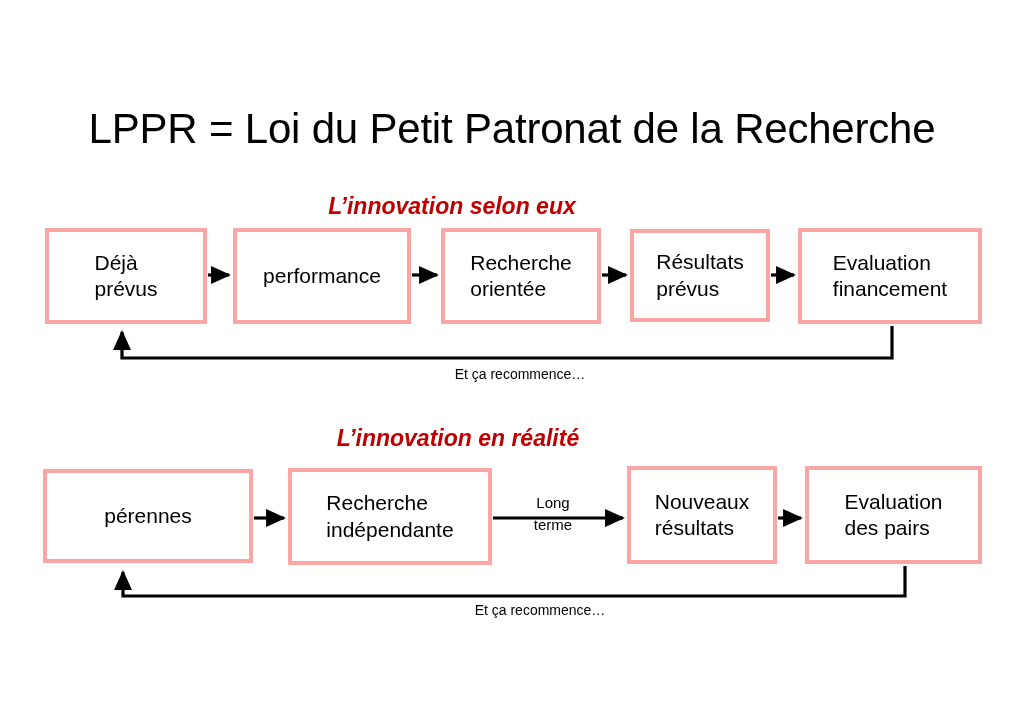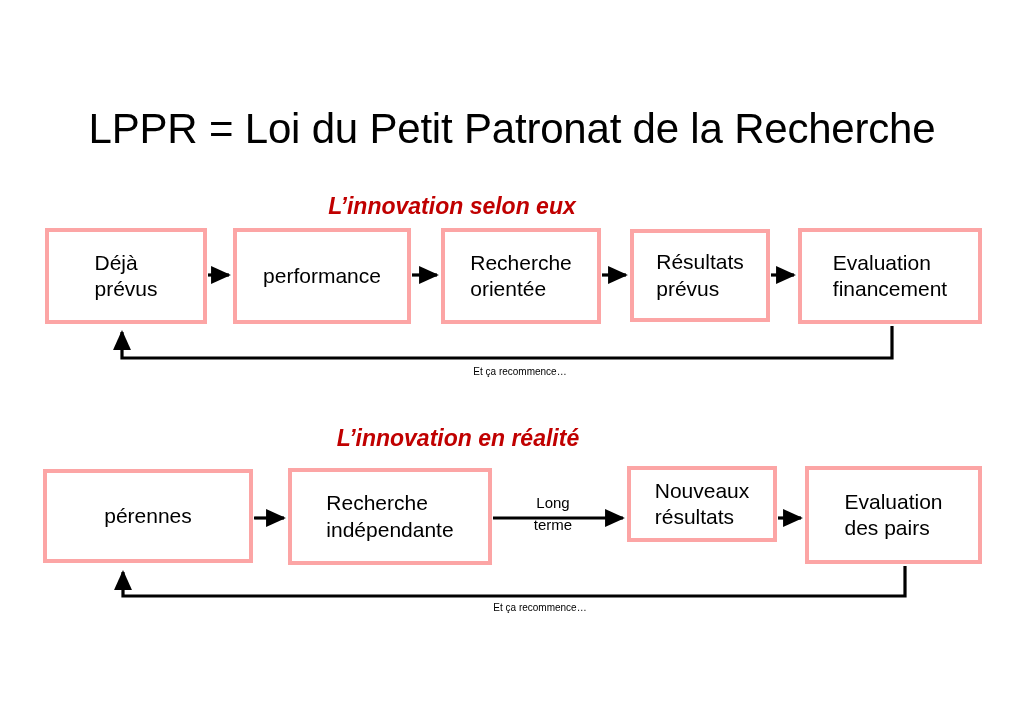--- a/index.html
+++ b/index.html
@@ -71,37 +71,37 @@
   
   #r1b1 { left: 45px;  top: 228px; width: 162px; height: 96px; }
   #r1b2 { left: 233px; top: 228px; width: 178px; height: 96px; }
   #r1b3 { left: 441px; top: 228px; width: 160px; height: 96px; }
   #r1b4 { left: 630px; top: 229px; width: 140px; height: 93px; }
   #r1b5 { left: 798px; top: 228px; width: 184px; height: 96px; }
 
   
   #r2b1 { left: 43px;  top: 469px; width: 210px; height: 94px; }
   #r2b2 { left: 288px; top: 468px; width: 204px; height: 97px; }
-  #r2b3 { left: 627px; top: 466px; width: 150px; height: 76px; }
+  #r2b3 { left: 627px; top: 466px; width: 150px; height: 98px; }
   #r2b4 { left: 805px; top: 466px; width: 177px; height: 98px; }
 
   
   #connectors {
     position: absolute;
     left: 0; top: 0;
     width: 1024px;
     height: 723px;
     pointer-events: none;
   }
 
   
   .edge-label {
     position: absolute;
     text-align: center;
-    font-size: 10px;
+    font-size: 14px;
     color: #000000;
     white-space: nowrap;
     line-height: 1.2;
   }
   #loop-label-1 { left: 330px; top: 366px; width: 380px; }
   #loop-label-2 { left: 350px; top: 602px; width: 380px; }
   #edge-label-long-terme {
     left: 510px;
     top: 492px;
     width: 86px;

